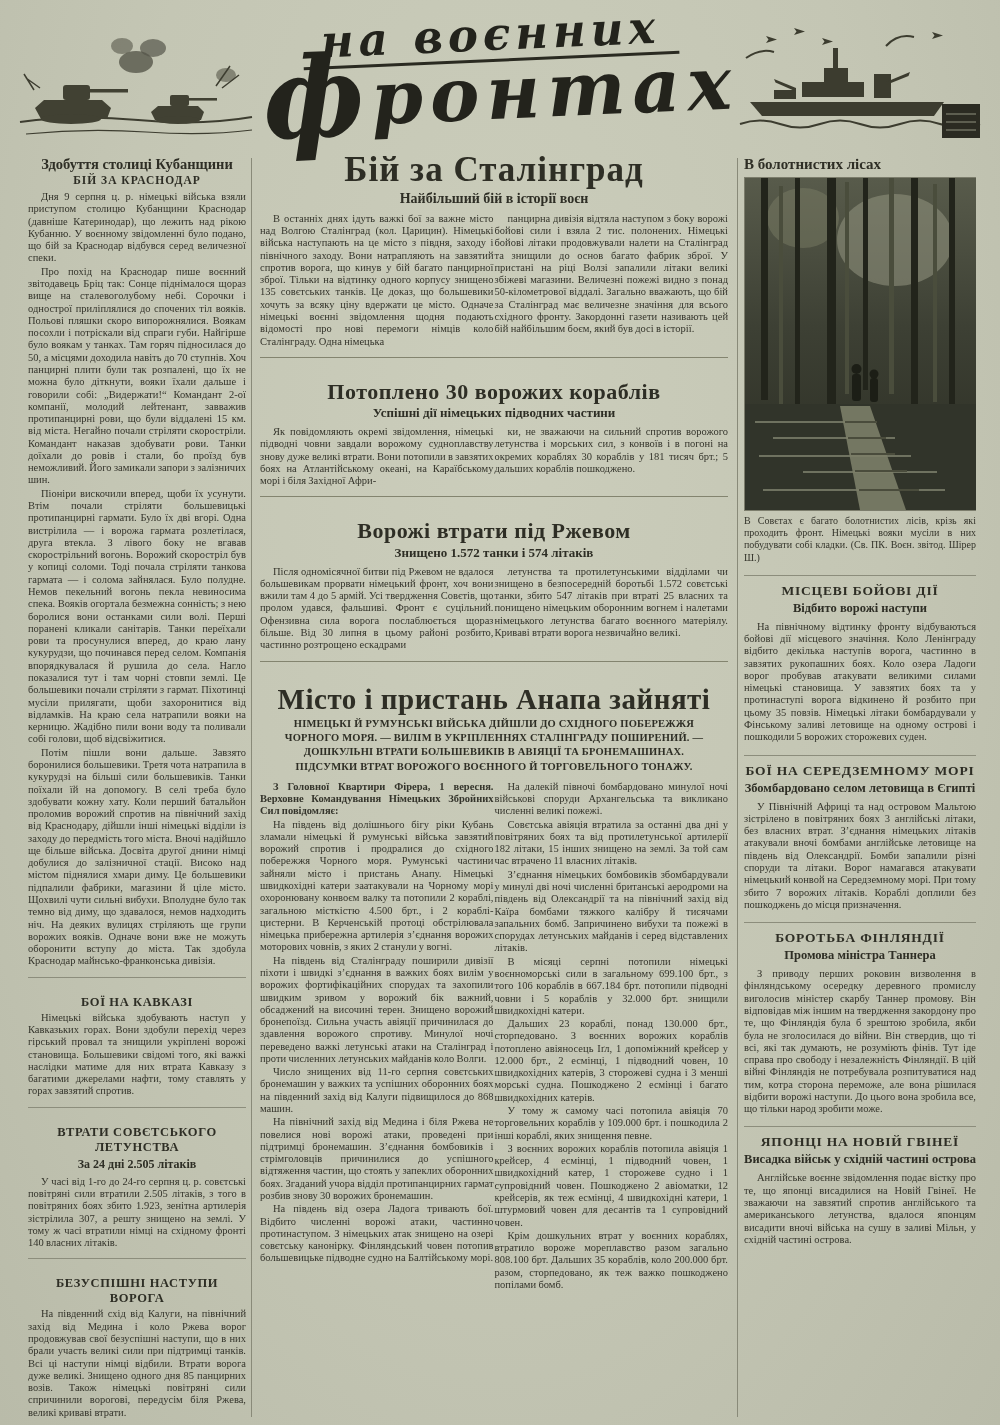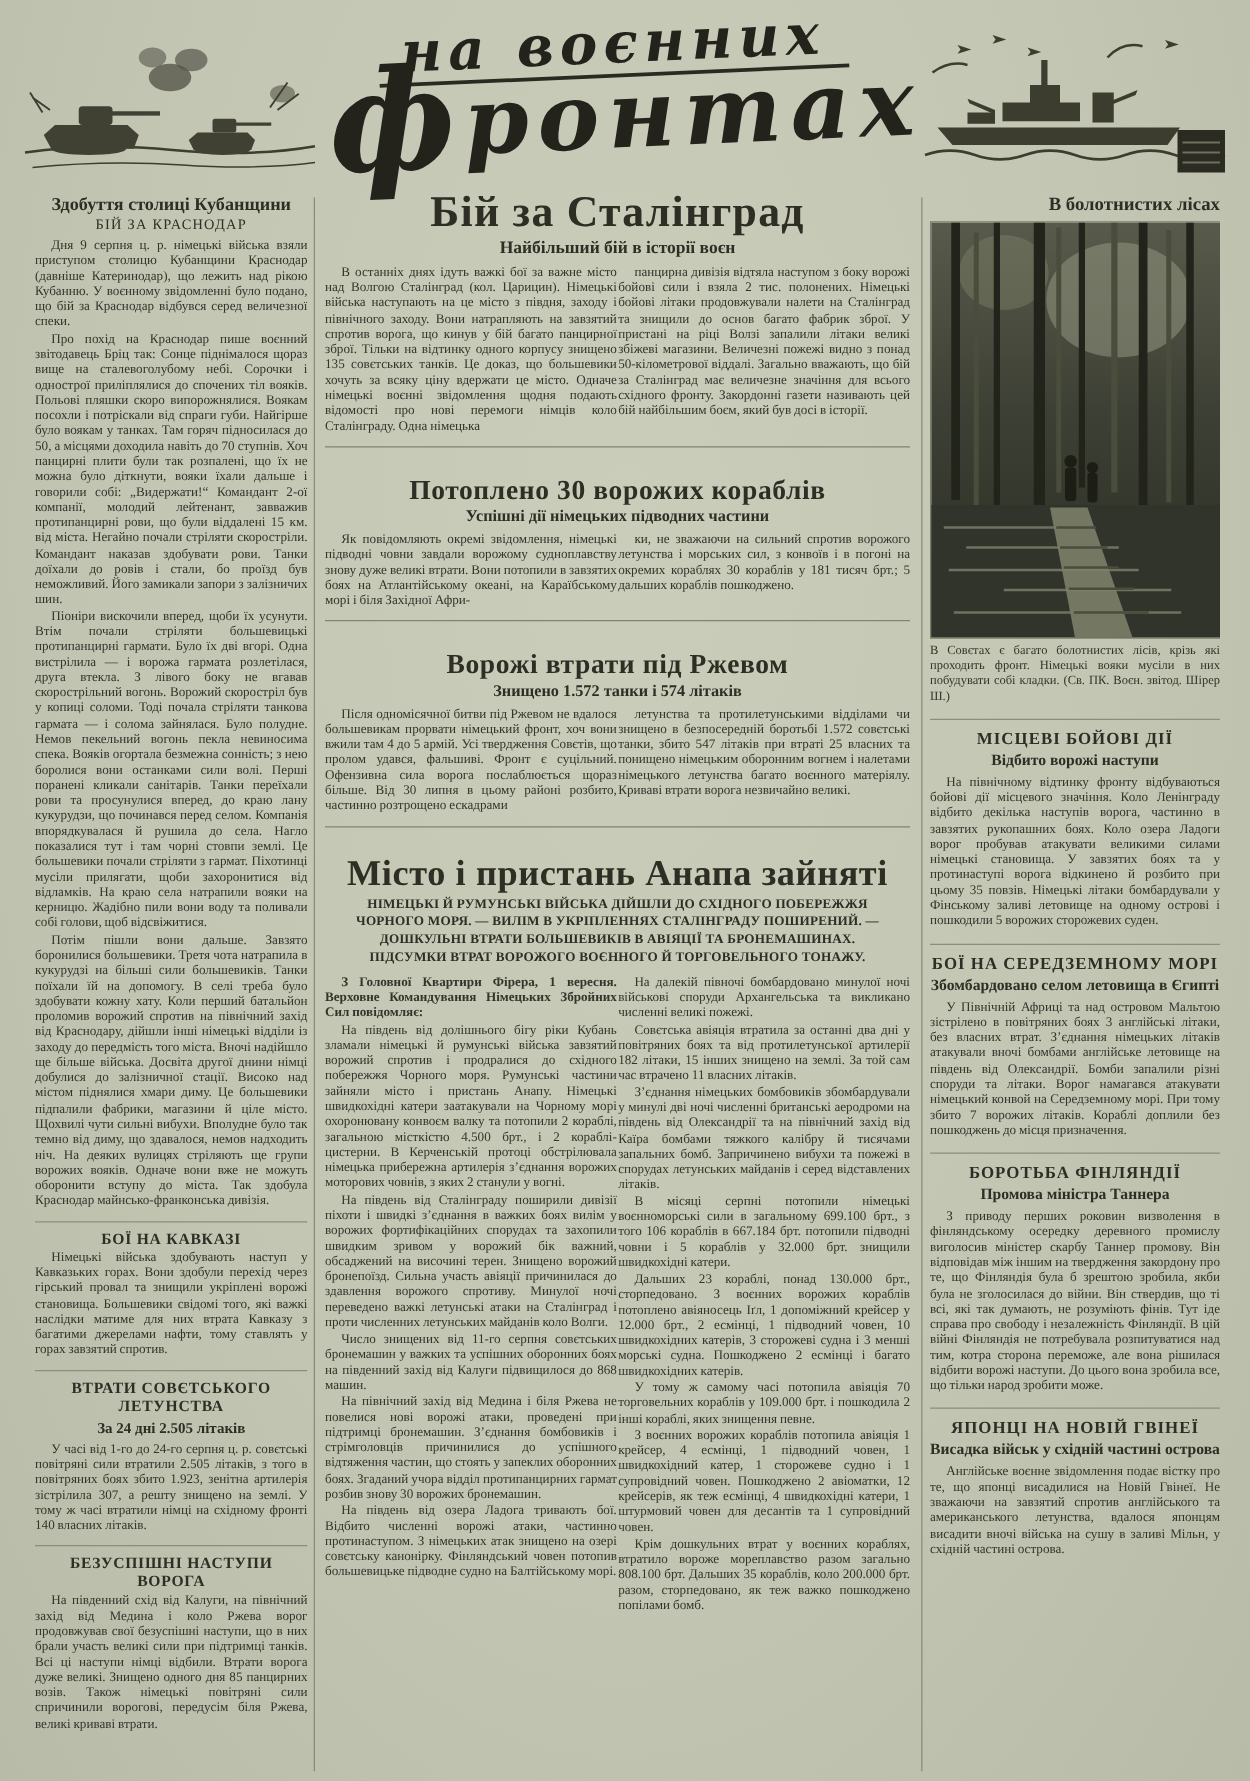--- a/index.html
+++ b/index.html
@@ -22,37 +22,37 @@
   .bigF{font-size:112px;line-height:0;vertical-align:-10px;}
   
   .vrule{position:absolute;top:158px;bottom:8px;width:1px;background:#898a79;}
   .col-left{position:absolute;top:156px;left:28px;width:218px;height:1262px;overflow:hidden;}
   .col-center{position:absolute;top:152px;left:260px;width:468px;height:1262px;overflow:hidden;}
   .col-right{position:absolute;top:156px;left:744px;width:232px;height:1262px;overflow:hidden;}
   
   .body-text{font-size:10.5px;line-height:1.17;text-align:justify;color:#34342b;word-spacing:-.3px;}
   .body-text p{margin:0 0 1px;text-indent:13px;}
   .kicker{font-size:14.5px;font-weight:bold;text-align:center;margin:0 0 1px;}
-  .head-caps{font-size:11.5px;font-weight:normal;text-align:center;letter-spacing:1px;margin:0 0 5px;}
-  .sec{border-top:1px solid #8c8d7c;margin-top:9px;padding-top:6px;}
+  .head-caps{font-size:11.5px;font-weight:bold;text-align:center;letter-spacing:1px;margin:0 0 5px;}
+  .sec{border-top:1px solid #8c8d7c;margin-top:9px;padding-top:17px;}
   .sec-head{font-size:12.5px;font-weight:bold;text-align:center;letter-spacing:.6px;margin:0 0 2px;}
   .sec-sub{font-size:12px;font-weight:bold;text-align:center;margin:0 0 4px;}
   .head-xl{font-size:35px;font-weight:bold;text-align:center;letter-spacing:1px;line-height:1.05;margin:0;}
   .head-lg{font-size:22px;font-weight:bold;text-align:center;letter-spacing:.5px;line-height:1.1;margin:0;}
   .head-anapa{font-size:29px;font-weight:bold;text-align:center;letter-spacing:.5px;line-height:1.05;margin:0 0 3px;}
   .subhead{font-size:14px;font-weight:bold;text-align:center;margin:2px 0 6px;}
   .subhead-sm{font-size:13px;font-weight:bold;text-align:center;margin:1px 0 5px;}
   .allcaps-sub{font-size:10.5px;font-weight:bold;text-align:center;line-height:1.35;
     margin:2px auto 7px;width:95%;letter-spacing:.2px;}
   .twocol{display:flex;gap:1px;}
   .twocol>div{flex:1;min-width:0;}
   .c-sec{border-top:1px solid #83846f;margin-top:8px;padding-top:22px;}
   .dateline{font-weight:bold;}
   
-  .photo-head{font-size:15px;font-weight:bold;text-align:right;margin:0 0 4px;}
+  .photo-head{font-size:15px;font-weight:bold;text-align:left;margin:0 0 4px;}
   .photo-frame{width:232px;height:332px;display:block;border:1px solid #7c7d6c;}
   .photo-caption{font-size:10px;line-height:1.22;text-align:justify;margin-top:4px;color:#34342b;}
   .r-sec{border-top:1px solid #8c8d7c;margin-top:11px;padding-top:7px;}
   .r-head{font-size:13.5px;font-weight:bold;text-align:center;letter-spacing:.8px;margin:0 0 2px;}
   .r-sub{font-size:12.5px;font-weight:bold;text-align:center;line-height:1.2;margin:0 0 5px;}
 </style>
 </head>
 <body>
 
 <div id="page">

